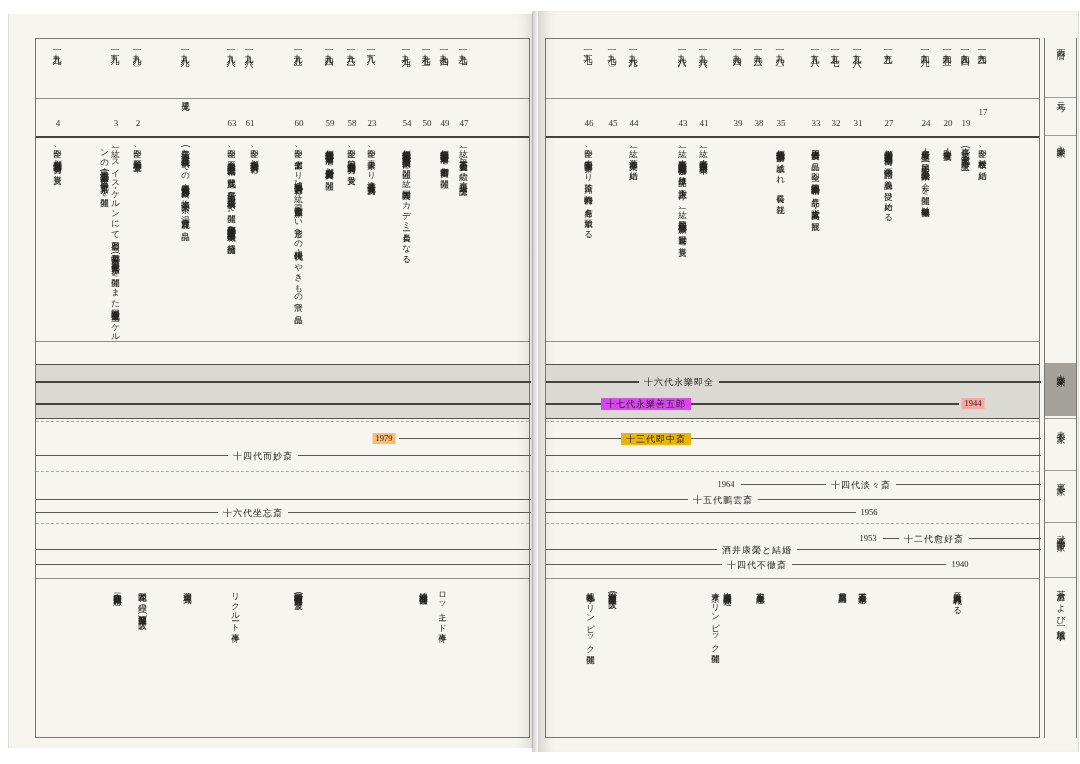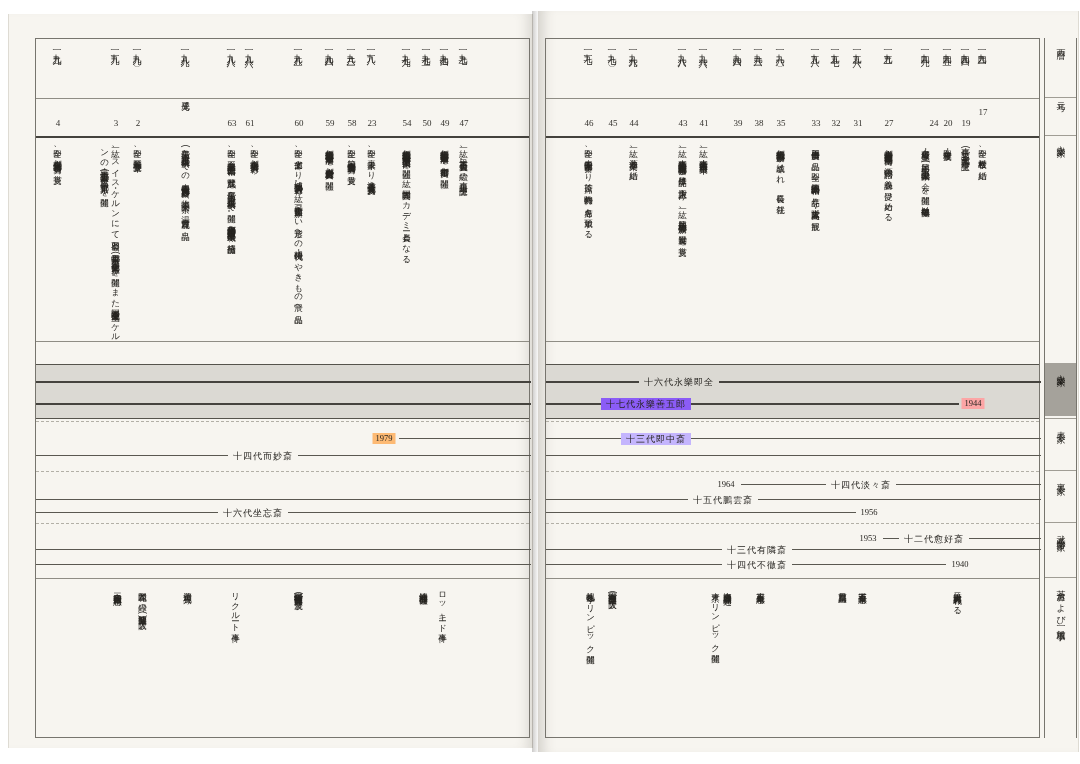--- a/index.html
+++ b/index.html
@@ -121,21 +121,21 @@
       <div class="hline dash" style="left: 0px; right: 0px; top: 432px;"></div>
       <div class="hline dash" style="left: 0px; right: 0px; top: 484px;"></div>
       <div class="band" style="left: 0px; right: 0px; top: 325px; height: 53px;"></div>
       <div class="vtext year" style="left: 430px; top: 6px; height: 54px;">一九四二</div>
       <div class="era" style="left: 427px; top: 68px;">17</div>
       <div class="vtext year" style="left: 413px; top: 6px; height: 54px;">一九四四</div>
       <div class="era" style="left: 410px; top: 79px;">19</div>
       <div class="vtext year" style="left: 395px; top: 6px; height: 54px;">一九四五</div>
       <div class="era" style="left: 392px; top: 79px;">20</div>
       <div class="vtext year" style="left: 373px; top: 6px; height: 54px;">一九四九</div>
-      <div class="era" style="left: 370px; top: 79px; margin-left: 8px;">24</div>
+      <div class="era" style="left: 370px; top: 79px;">24</div>
       <div class="vtext year" style="left: 336px; top: 6px; height: 54px;">一九五二</div>
       <div class="era" style="left: 333px; top: 79px;">27</div>
       <div class="vtext year" style="left: 305px; top: 6px; height: 54px;">一九五六</div>
       <div class="era" style="left: 302px; top: 79px;">31</div>
       <div class="vtext year" style="left: 283px; top: 6px; height: 54px;">一九五七</div>
       <div class="era" style="left: 280px; top: 79px;">32</div>
       <div class="vtext year" style="left: 263px; top: 6px; height: 54px;">一九五八</div>
       <div class="era" style="left: 260px; top: 79px;">33</div>
       <div class="vtext year" style="left: 228px; top: 6px; height: 54px;">一九六〇</div>
       <div class="era" style="left: 225px; top: 79px;">35</div>
@@ -168,37 +168,37 @@
       <div class="vtext event" style="top: 547px; right: 171px; max-height: 150px;">道安三百五十年忌</div>
       <div class="vtext event" style="top: 547px; right: 191px; max-height: 150px;">宗旦三百回忌</div>
       <div class="vtext event" style="top: 547px; right: 273px; max-height: 150px;">少庵三百五十年忌</div>
       <div class="vtext event" style="top: 547px; right: 306px; max-height: 150px;">東海道新幹線開通</div>
       <div class="vtext event" style="top: 547px; right: 318px; max-height: 150px;">東京オリンピック開催</div>
       <div class="vtext event" style="top: 547px; right: 421px; max-height: 150px;">日本万国博覧会開催(大阪)</div>
       <div class="vtext event" style="top: 547px; right: 443px; max-height: 150px;">札幌冬季オリンピック開催</div>
       <div class="gline" style="left: 0px; width: 495px; top: 342px;"></div>
       <div class="glabel" style="left: 133px; top: 337px; background: rgb(219, 217, 211);">十六代永樂即全</div>
       <div class="gline" style="left: 0px; width: 413px; top: 364px;"></div>
-      <div class="glabel" style="left: 100px; top: 359px; background: #8b5cf6;">十七代永樂善五郎</div>
+      <div class="glabel" style="left: 100px; top: 359px; background: #d946ef;">十七代永樂善五郎</div>
       <div class="gnum" style="left: 427px; top: 359px; background: #fca5a5;">1944</div>
       <div class="gline thin-gline" style="left: 0px; width: 495px; top: 399px;"></div>
-      <div class="glabel" style="left: 110px; top: 394px; background: #c4b5fd;">十三代即中斎</div>
+      <div class="glabel" style="left: 110px; top: 394px; background: #eab308;">十三代即中斎</div>
       <div class="gline thin-gline" style="left: 0px; width: 495px; top: 416px;"></div>
       <div class="gline thin-gline" style="left: 195px; width: 300px; top: 445px;"></div>
       <div class="glabel" style="left: 315px; top: 440px; background: rgb(247, 245, 240);">十四代淡々斎</div>
       <div class="gnum" style="left: 180px; top: 440px; background: rgb(247, 245, 240);">1964</div>
       <div class="gline thin-gline" style="left: 0px; width: 495px; top: 460px;"></div>
       <div class="glabel" style="left: 177px; top: 455px; background: rgb(247, 245, 240);">十五代鵬雲斎</div>
       <div class="gline thin-gline" style="left: 0px; width: 310px; top: 473px;"></div>
       <div class="gnum" style="left: 323px; top: 468px; background: rgb(247, 245, 240);">1956</div>
       <div class="gline thin-gline" style="left: 337px; width: 158px; top: 499px;"></div>
       <div class="glabel" style="left: 388px; top: 494px; background: rgb(247, 245, 240);">十二代愈好斎</div>
       <div class="gnum" style="left: 322px; top: 494px; background: rgb(247, 245, 240);">1953</div>
       <div class="gline thin-gline" style="left: 0px; width: 495px; top: 510px;"></div>
-      <div class="glabel" style="left: 211px; top: 505px; background: rgb(247, 245, 240);">十三代有隣斎</div>
+      <div class="glabel" style="left: 211px; top: 505px; background: rgb(247, 245, 240);">酒井康榮と結婚</div>
       <div class="gline thin-gline" style="left: 0px; width: 400px; top: 525px;"></div>
       <div class="glabel" style="left: 211px; top: 520px; background: rgb(247, 245, 240);">十四代不徹斎</div>
       <div class="gnum" style="left: 414px; top: 520px; background: rgb(247, 245, 240);">1940</div>
     </div>
   <div class="sidebar" id="sidebar" style="left:1044px;top:38px;width:33px;height:700px">
       <div class="tabbg" style="top: 325px; height: 53px; background: rgb(165, 162, 155);"></div>
       <div class="sep" style="top: 59px;"></div>
       <div class="sep" style="top: 97px;"></div>
       <div class="sep" style="top: 380px;"></div>
       <div class="sep" style="top: 432px;"></div>

